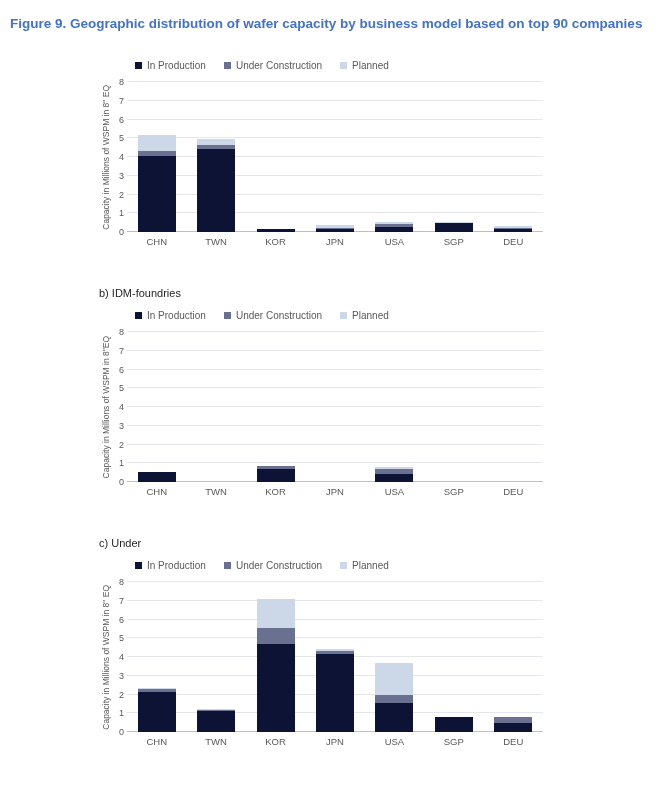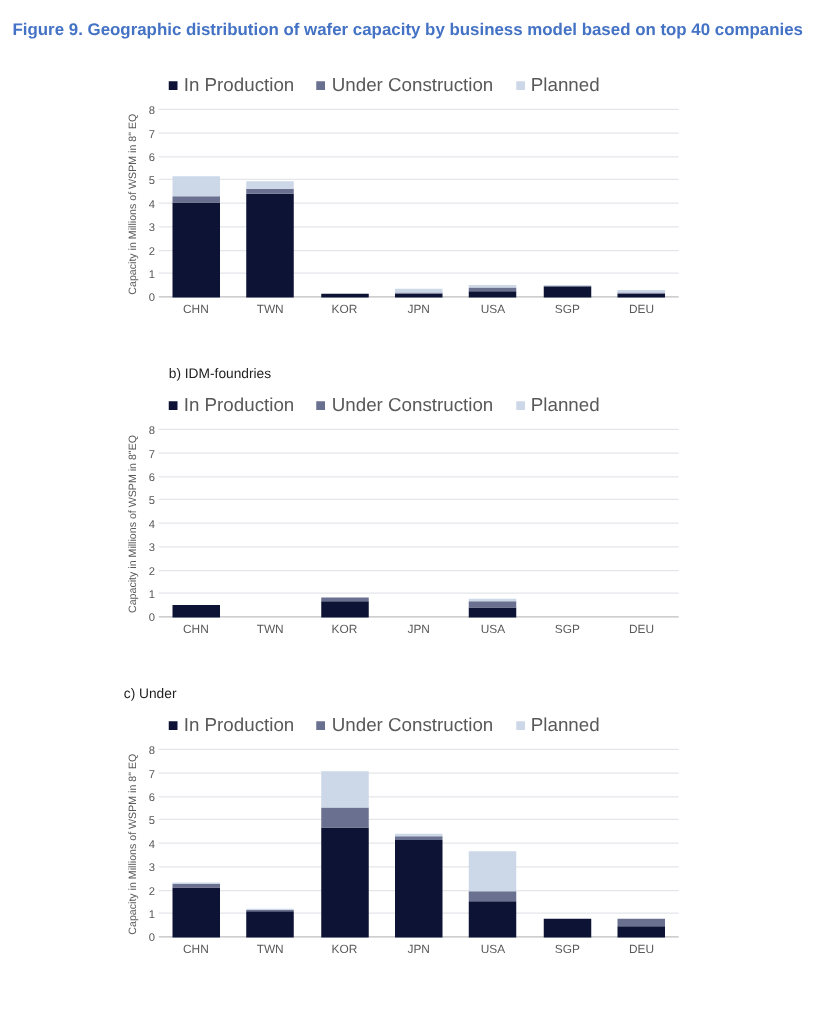--- a/index.html
+++ b/index.html
@@ -10,21 +10,21 @@
   .fig-title{
     position:absolute;left:10px;top:16px;width:644px;
     font-size:13.5px;font-weight:bold;line-height:1.2;
   }
   .charts{position:absolute;left:99px;top:60px;}
   .chart{width:460px;margin-bottom:40px;}
   .chart-title{font-size:11px;color:#1f1f1f;margin:0 0 11px 0;}
   .legend{display:flex;align-items:center;gap:18px;margin:0 0 11px 36px;}
   .legend-item{display:flex;align-items:center;gap:5px;}
   .legend-swatch{width:7px;height:7px;display:inline-block;}
-  .legend-label{font-size:15px;color:#595959;}
+  .legend-label{font-size:10px;color:#595959;}
   .chart-body{display:flex;}
   .ylab-wrap{
     width:14px;height:150px;display:flex;align-items:center;justify-content:center;
   }
   .ylab{
     writing-mode:vertical-rl;transform:rotate(180deg);
     font-size:8.5px;color:#595959;white-space:nowrap;
   }
   .yticks{position:relative;width:14px;height:150px;}
   .ytick{
@@ -35,21 +35,21 @@
   .gridline{position:absolute;left:0;width:100%;height:1px;}
   .gridline.zero{}
   .bar-seg{position:absolute;}
   .xlabels{display:flex;width:416px;margin-top:4px;}
   .xlabel{flex:1;text-align:center;font-size:9.5px;color:#595959;}
 </style>
 </head>
 <body>
 
 <div class="page">
-  <div class="fig-title" style="color: rgb(68, 114, 196);">Figure 9. Geographic distribution of wafer capacity by business model based on top 40 companies</div>
+  <div class="fig-title" style="color: rgb(68, 114, 196);">Figure 9. Geographic distribution of wafer capacity by business model based on top 90 companies</div>
 
   <div class="charts">
 
     <section class="chart">
       <div class="legend">
           <span class="legend-item">
             <span class="legend-swatch" style="background: rgb(13, 19, 52);"></span>
             <span class="legend-label">In Production</span>
           </span>
           <span class="legend-item">
@@ -113,21 +113,21 @@
               <span class="xlabel">JPN</span>
               <span class="xlabel">USA</span>
               <span class="xlabel">SGP</span>
               <span class="xlabel">DEU</span>
             </div>
         </div>
       </div>
     </section>
 
     <section class="chart">
-      <div class="chart-title" style="color: rgb(31, 31, 31); margin-left: 36px;">b) IDM-foundries</div>
+      <div class="chart-title" style="color: rgb(31, 31, 31);">b) IDM-foundries</div>
       <div class="legend">
           <span class="legend-item">
             <span class="legend-swatch" style="background: rgb(13, 19, 52);"></span>
             <span class="legend-label">In Production</span>
           </span>
           <span class="legend-item">
             <span class="legend-swatch" style="background: rgb(106, 113, 144);"></span>
             <span class="legend-label">Under Construction</span>
           </span>
           <span class="legend-item">

